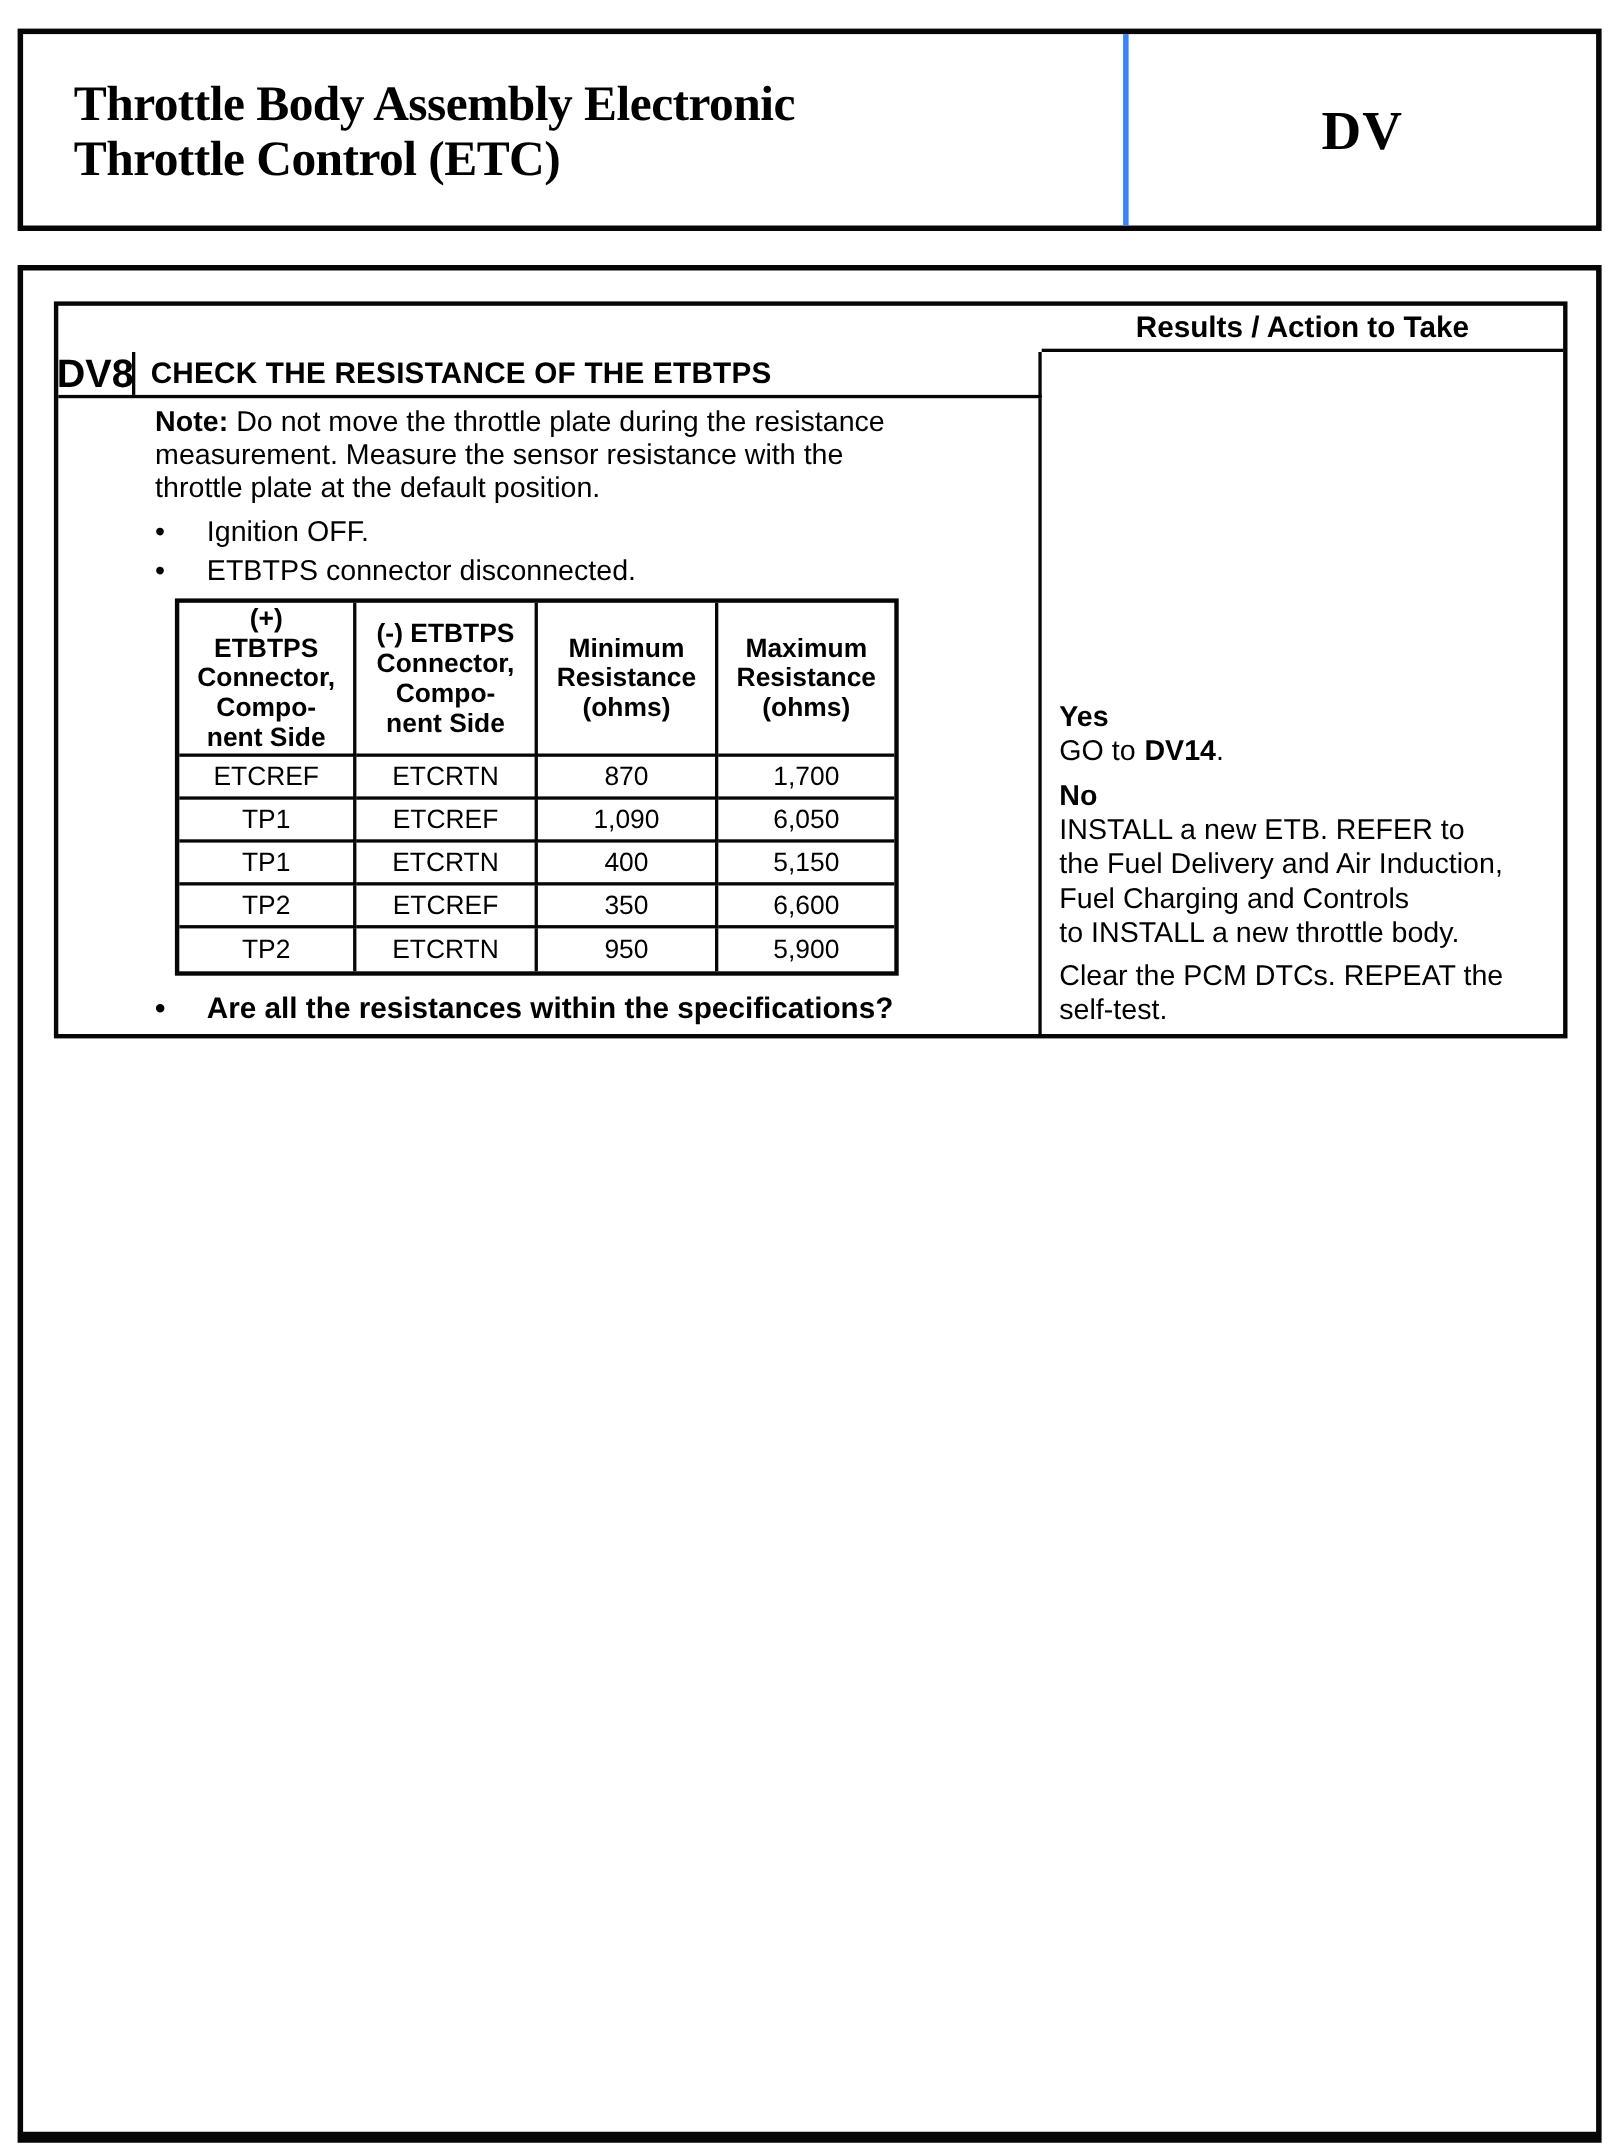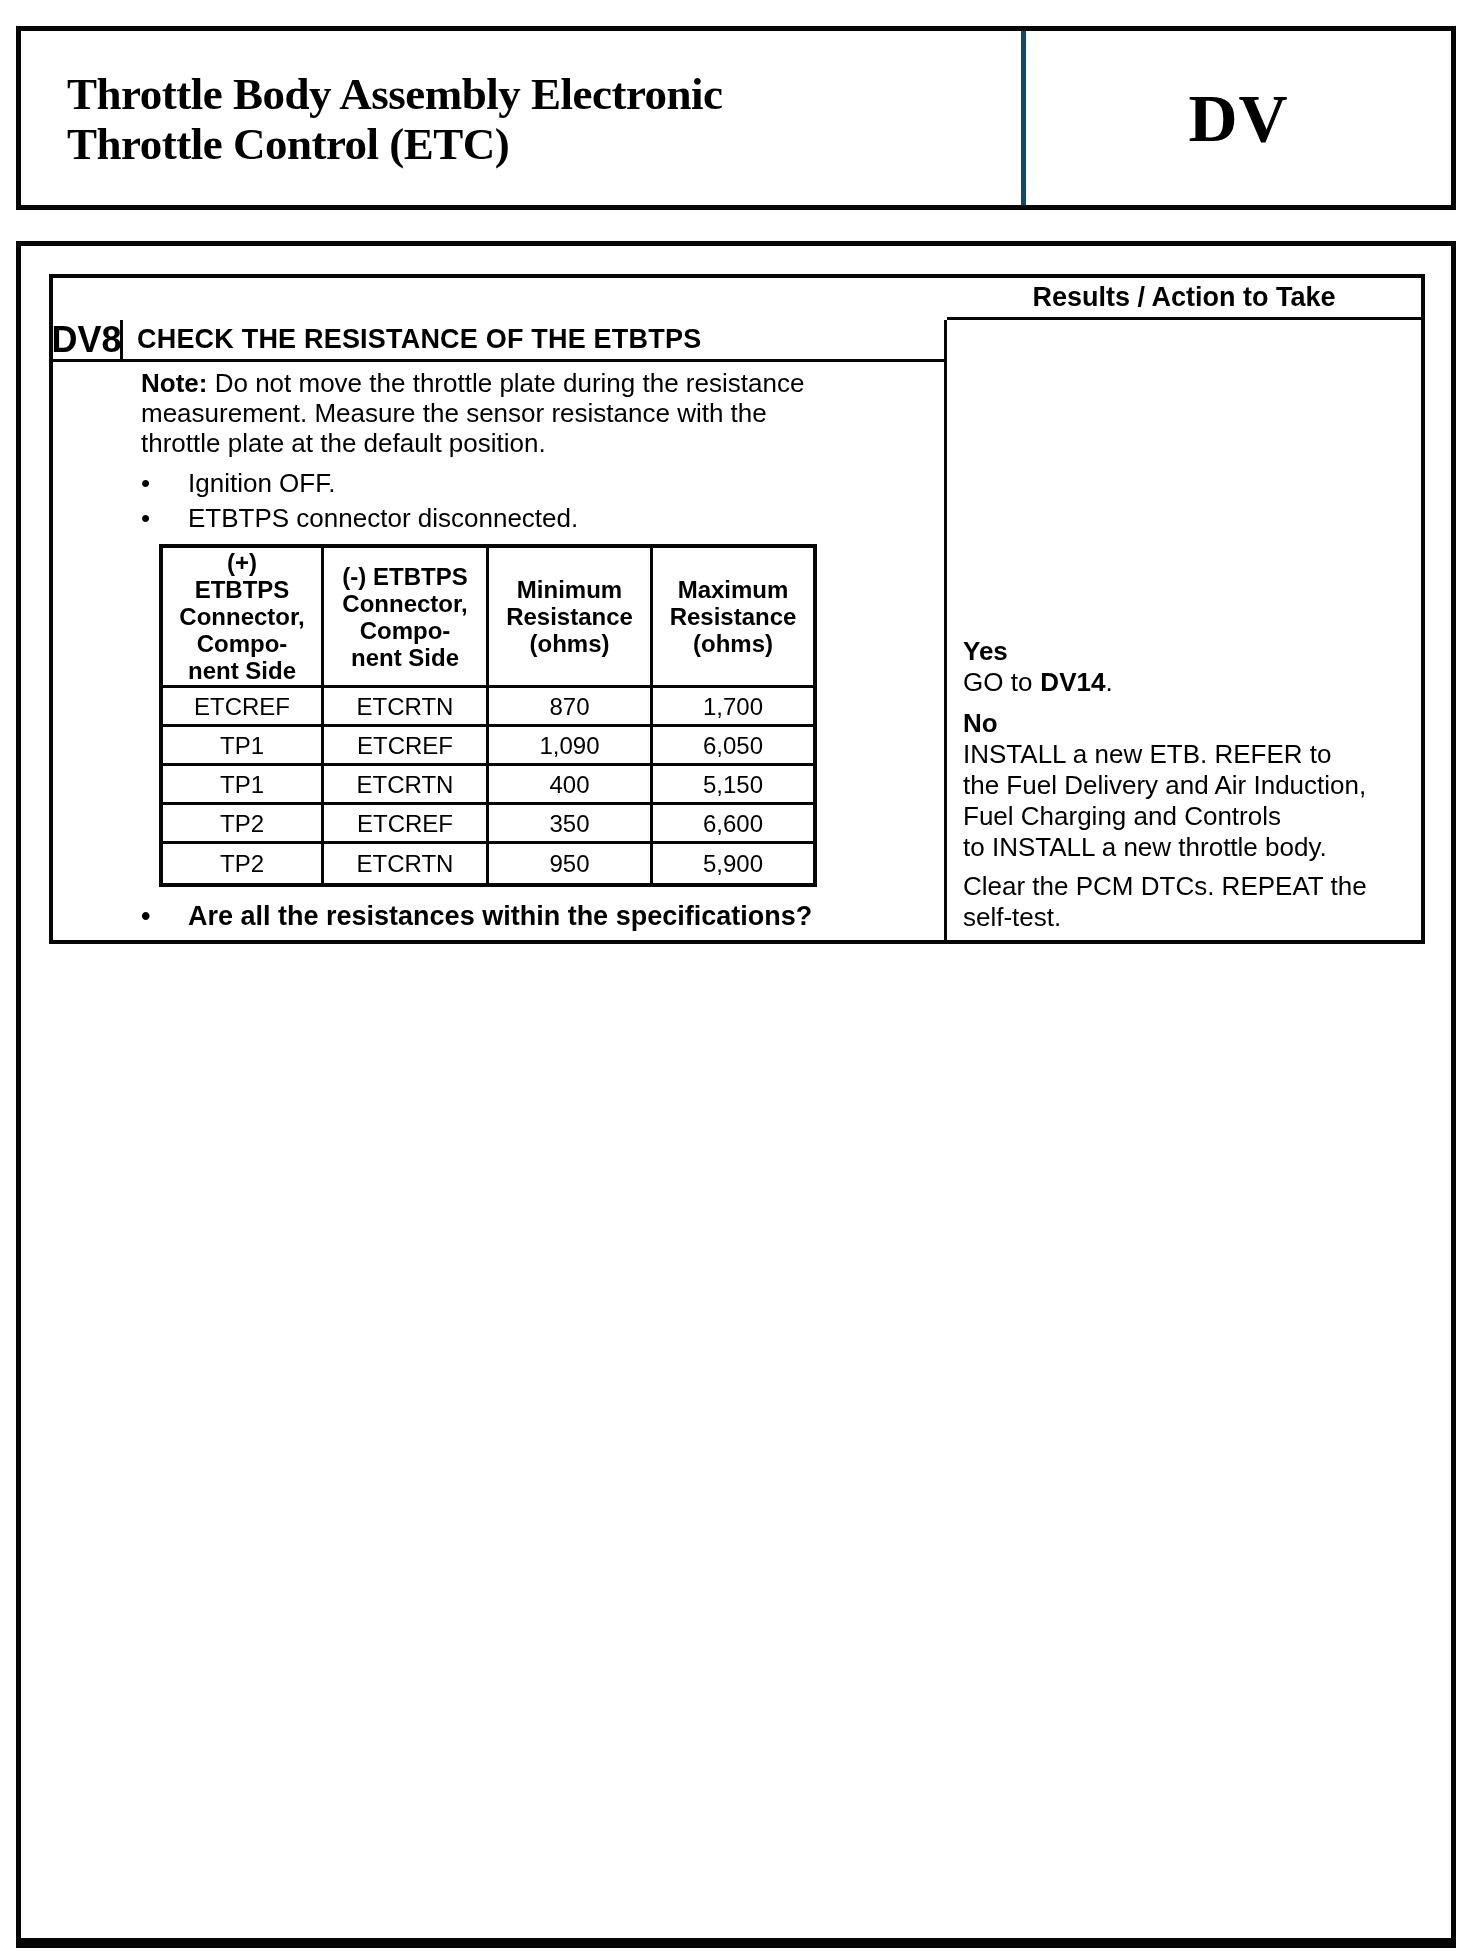--- a/index.html
+++ b/index.html
@@ -16,23 +16,23 @@
   .header-box {
     position:absolute; left:16px; top:26px; width:1440px; height:184px;
     border:5px solid #060606; display:flex;
   }
   .header-title-cell {
     flex:1; padding:38px 0 0 46px;
     font-family:"Liberation Serif", serif; font-weight:bold;
     font-size:45px; line-height:1.12; letter-spacing:-0.5px;
   }
   .header-dv-cell {
-    width:430px; border-left:5px solid #0c4a6e;
-    display:flex; align-items:center; justify-content:center;
-    font-family:"Liberation Serif", serif; font-weight:bold; font-size:68px;
+    width:430px; border-left:5px solid #3b82f6;
+    display:flex; align-items:center; justify-content:center;
+    font-family:"Liberation Serif", serif; font-weight:bold; font-size:50px;
     letter-spacing:1px;
   }
 
   
   .main-box {
     position:absolute; left:16px; top:241px; width:1440px; height:1707px;
     border-style:solid; border-color:#060606; border-width:5px 5px 10px 5px;
   }
 
   

